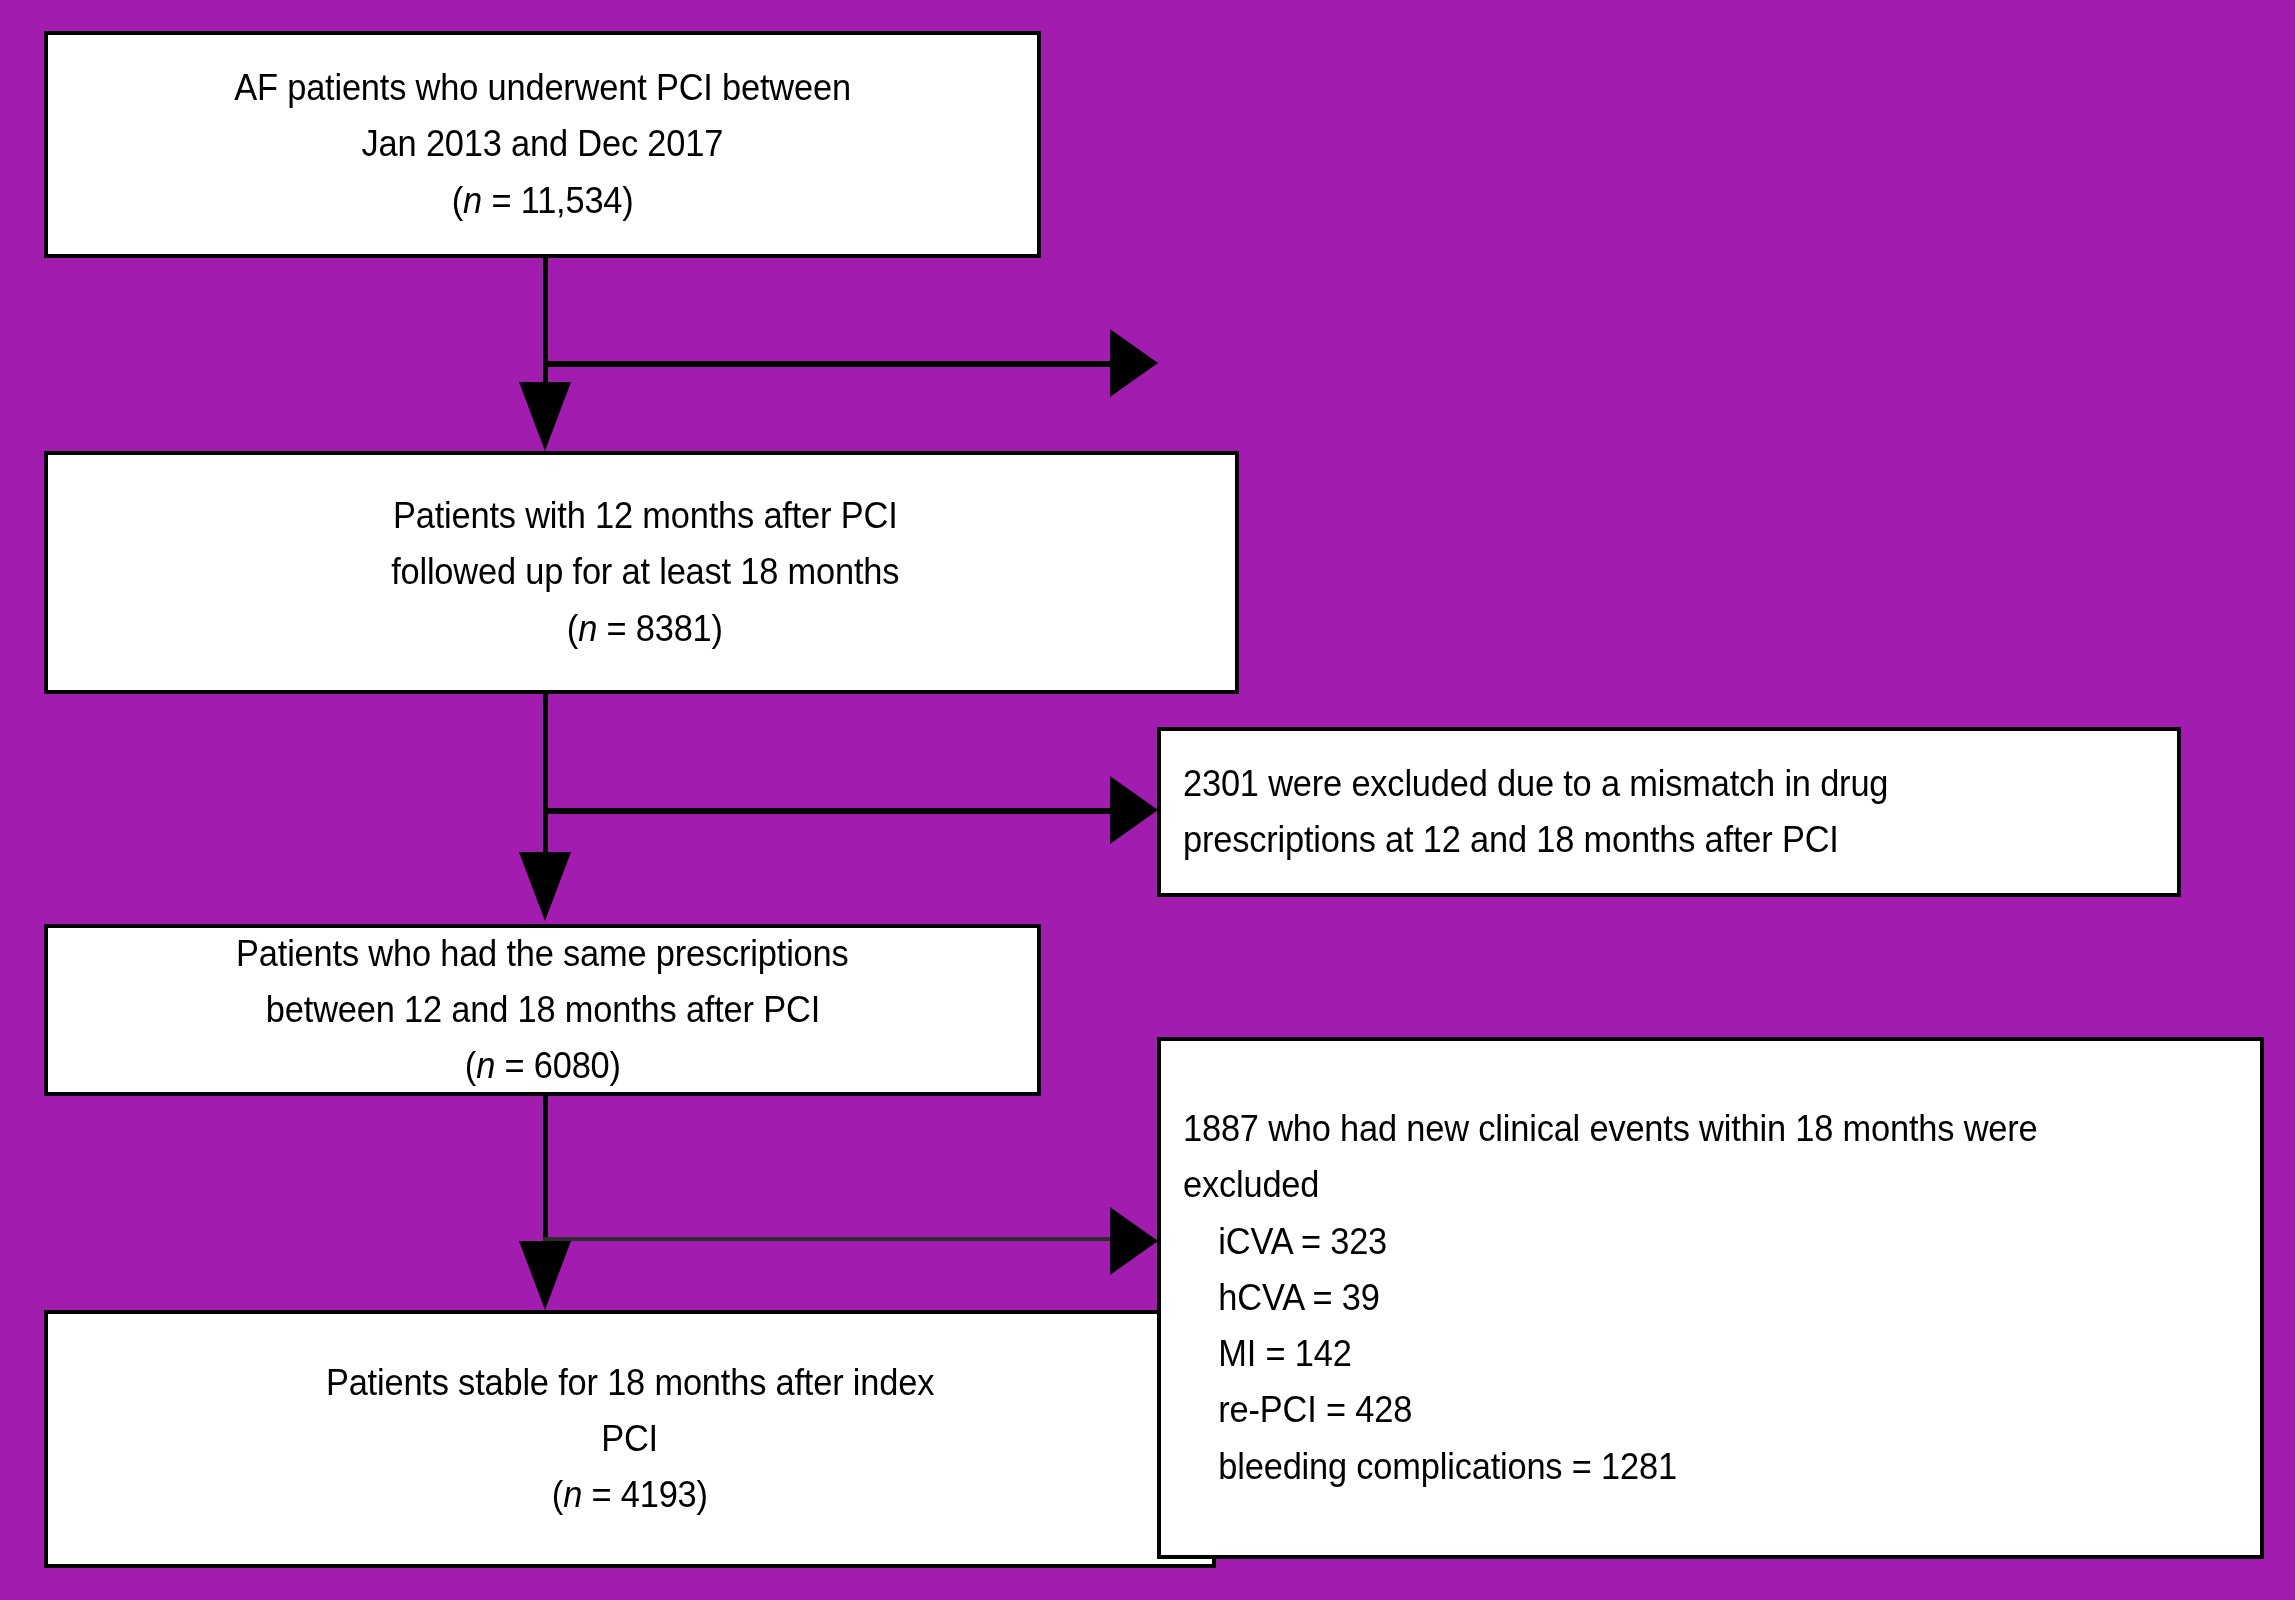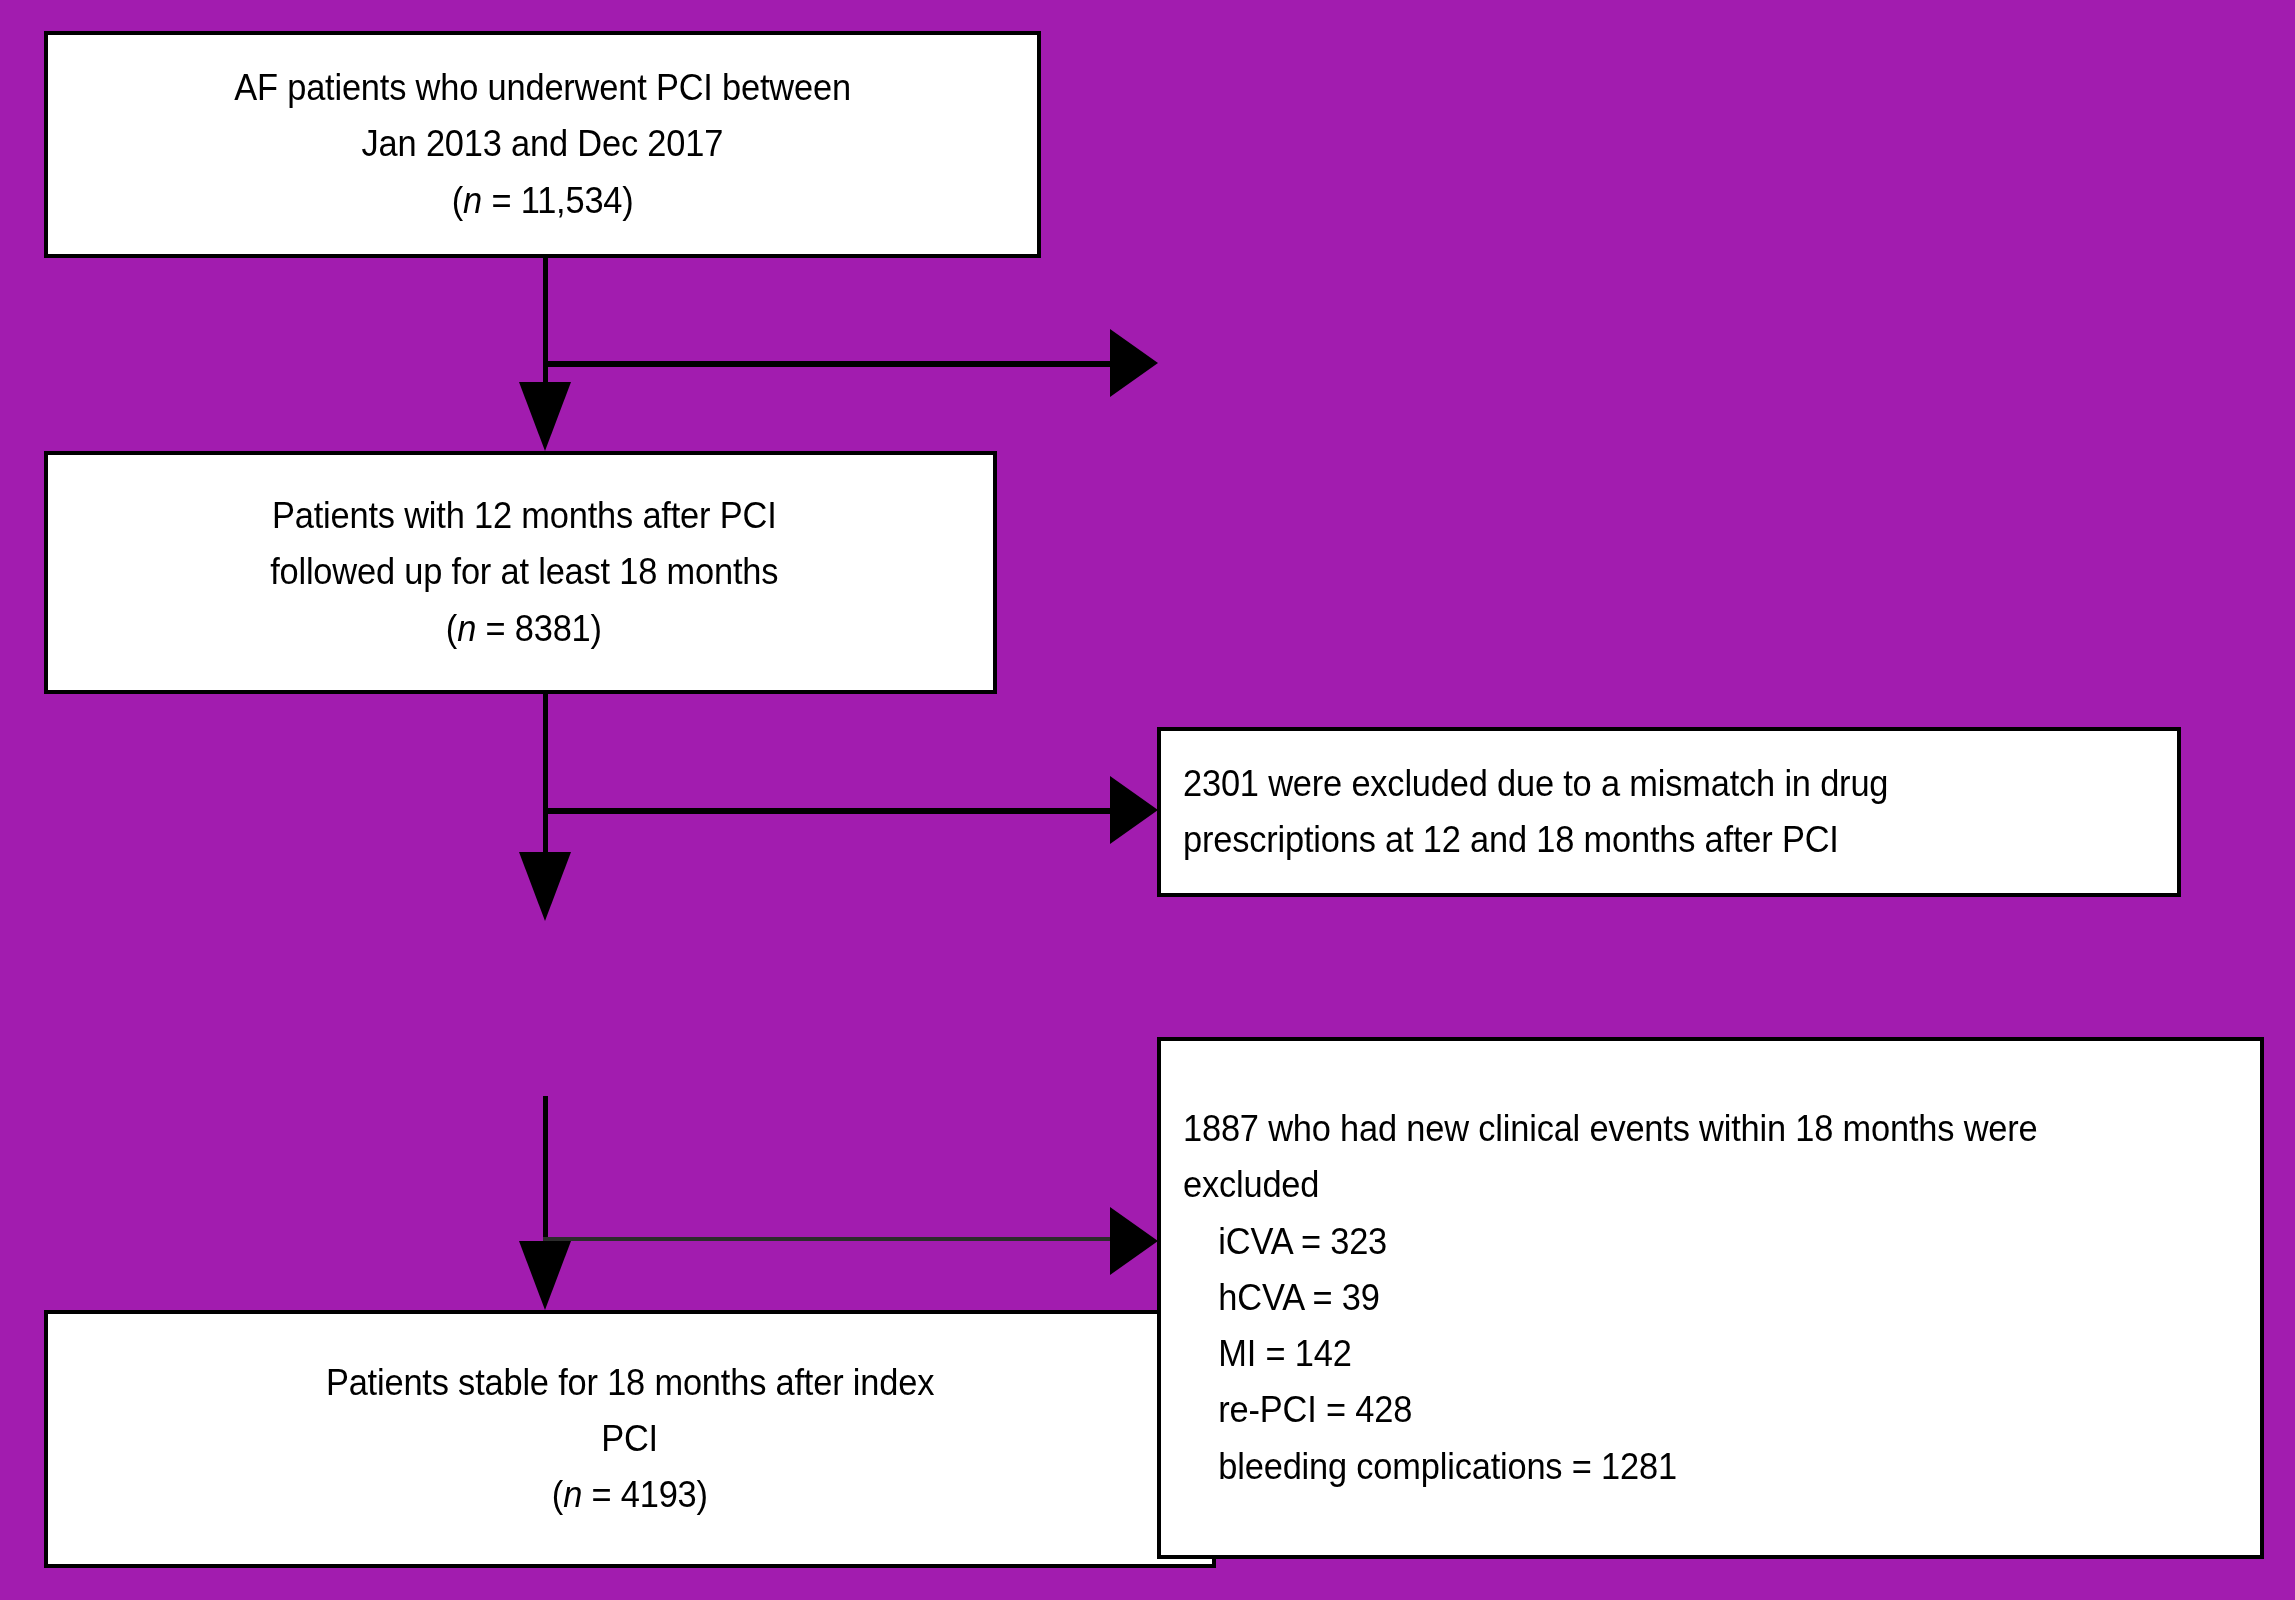--- a/index.html
+++ b/index.html
@@ -74,26 +74,31 @@
 <body>
 
 <div id="page">
 
   <div class="box box-center" style="left:44px; top:31px; width:997px; height:227px;">
     <span class="line">AF patients who underwent PCI between</span>
     <span class="line">Jan 2013  and Dec 2017</span>
     <span class="line">(<i>n</i> = 11,534)</span>
   </div>
 
-  <div class="box box-center" style="left:44px; top:451px; width:953px; height:243px;padding-left:7px;">
+  <div class="box box-center" style="left:44px; top:451px; width:1195px; height:243px;padding-left:7px;">
     <span class="line">Patients with 12 months after PCI</span>
     <span class="line">followed up for at least 18 months</span>
     <span class="line">(<i>n</i> = 8381)</span>
   </div>
 
+  <div class="box box-center" style="left:44px; top:924px; width:997px; height:172px;">
+    <span class="line">Patients who had the same prescriptions</span>
+    <span class="line">between 12 and 18 months after PCI</span>
+    <span class="line">(<i>n</i> = 6080)</span>
+  </div>
 
   <div class="box box-center" style="left:44px; top:1310px; width:1172px; height:258px;">
     <span class="line">Patients stable for 18 months after index</span>
     <span class="line">PCI</span>
     <span class="line">(<i>n</i> = 4193)</span>
   </div>
 
 
   <div class="box box-left" style="left:1157px; top:727px; width:1024px; height:170px; padding:14.7px 22px;">
     <span class="line">2301  were excluded due to a mismatch in drug prescriptions at 12 and 18  months after PCI</span>

